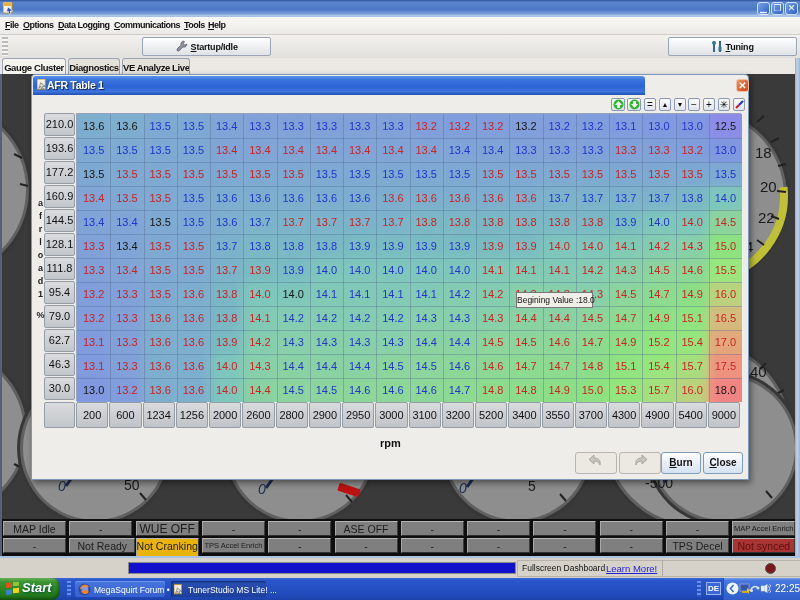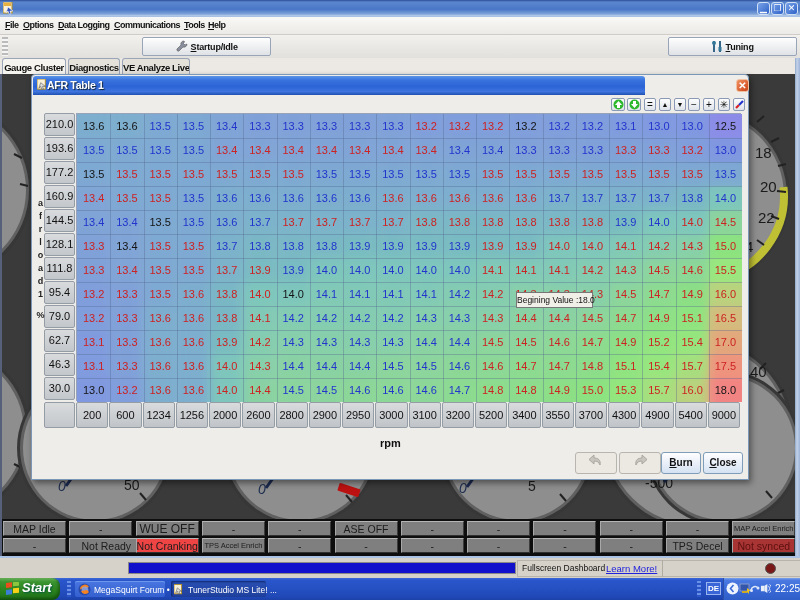--- a/index.html
+++ b/index.html
@@ -187,22 +187,22 @@
     <div style="position:absolute;left:201.89999999999998px;top:521px;width:63px;height:15px;background:#7f7f7f;border-top:1px solid #b5b5b5;border-left:1px solid #a8a8a8;border-right:1px solid #3c3c3c;border-bottom:1px solid #303030;color:#1c1c1c;font-size:10.5px;text-align:center;line-height:14px;white-space:nowrap;overflow:hidden">-</div>
     <div style="position:absolute;left:268.2px;top:521px;width:63px;height:15px;background:#7f7f7f;border-top:1px solid #b5b5b5;border-left:1px solid #a8a8a8;border-right:1px solid #3c3c3c;border-bottom:1px solid #303030;color:#1c1c1c;font-size:10.5px;text-align:center;line-height:14px;white-space:nowrap;overflow:hidden">-</div>
     <div style="position:absolute;left:334.5px;top:521px;width:63px;height:15px;background:#7f7f7f;border-top:1px solid #b5b5b5;border-left:1px solid #a8a8a8;border-right:1px solid #3c3c3c;border-bottom:1px solid #303030;color:#1c1c1c;font-size:10.5px;text-align:center;line-height:14px;white-space:nowrap;overflow:hidden">ASE OFF</div>
     <div style="position:absolute;left:400.79999999999995px;top:521px;width:63px;height:15px;background:#7f7f7f;border-top:1px solid #b5b5b5;border-left:1px solid #a8a8a8;border-right:1px solid #3c3c3c;border-bottom:1px solid #303030;color:#1c1c1c;font-size:10.5px;text-align:center;line-height:14px;white-space:nowrap;overflow:hidden">-</div>
     <div style="position:absolute;left:467.09999999999997px;top:521px;width:63px;height:15px;background:#7f7f7f;border-top:1px solid #b5b5b5;border-left:1px solid #a8a8a8;border-right:1px solid #3c3c3c;border-bottom:1px solid #303030;color:#1c1c1c;font-size:10.5px;text-align:center;line-height:14px;white-space:nowrap;overflow:hidden">-</div>
     <div style="position:absolute;left:533.4px;top:521px;width:63px;height:15px;background:#7f7f7f;border-top:1px solid #b5b5b5;border-left:1px solid #a8a8a8;border-right:1px solid #3c3c3c;border-bottom:1px solid #303030;color:#1c1c1c;font-size:10.5px;text-align:center;line-height:14px;white-space:nowrap;overflow:hidden">-</div>
     <div style="position:absolute;left:599.6999999999999px;top:521px;width:63px;height:15px;background:#7f7f7f;border-top:1px solid #b5b5b5;border-left:1px solid #a8a8a8;border-right:1px solid #3c3c3c;border-bottom:1px solid #303030;color:#1c1c1c;font-size:10.5px;text-align:center;line-height:14px;white-space:nowrap;overflow:hidden">-</div>
     <div style="position:absolute;left:666.0px;top:521px;width:63px;height:15px;background:#7f7f7f;border-top:1px solid #b5b5b5;border-left:1px solid #a8a8a8;border-right:1px solid #3c3c3c;border-bottom:1px solid #303030;color:#1c1c1c;font-size:10.5px;text-align:center;line-height:14px;white-space:nowrap;overflow:hidden">-</div>
     <div style="position:absolute;left:732.3px;top:521px;width:63px;height:15px;background:#7f7f7f;border-top:1px solid #b5b5b5;border-left:1px solid #a8a8a8;border-right:1px solid #3c3c3c;border-bottom:1px solid #303030;color:#1c1c1c;font-size:7.5px;text-align:center;line-height:14px;white-space:nowrap;overflow:hidden">MAP Accel Enrich</div>
     <div style="position:absolute;left:3.0px;top:538px;width:63px;height:15px;background:#7f7f7f;border-top:1px solid #b5b5b5;border-left:1px solid #a8a8a8;border-right:1px solid #3c3c3c;border-bottom:1px solid #303030;color:#1c1c1c;font-size:10.5px;text-align:center;line-height:14px;white-space:nowrap;overflow:hidden">-</div>
-    <div style="position:absolute;left:69.3px;top:538px;width:74px;height:15px;background:#7f7f7f;border-top:1px solid #b5b5b5;border-left:1px solid #a8a8a8;border-right:1px solid #3c3c3c;border-bottom:1px solid #303030;color:#1c1c1c;font-size:10.5px;text-align:center;line-height:14px;white-space:nowrap;overflow:hidden">Not Ready</div>
-    <div style="position:absolute;left:135.6px;top:538px;width:63px;height:15px;background:#ef4444;border-top:1px solid #b5b5b5;border-left:1px solid #a8a8a8;border-right:1px solid #3c3c3c;border-bottom:1px solid #303030;color:#1c1c1c;font-size:10.5px;text-align:center;line-height:14px;white-space:nowrap;overflow:hidden">Not Cranking</div>
+    <div style="position:absolute;left:69.3px;top:538px;width:66px;height:15px;background:#7f7f7f;border-top:1px solid #b5b5b5;border-left:1px solid #a8a8a8;border-right:1px solid #3c3c3c;border-bottom:1px solid #303030;color:#1c1c1c;font-size:10.5px;text-align:center;line-height:14px;white-space:nowrap;overflow:hidden">Not Ready</div>
+    <div style="position:absolute;left:135.6px;top:538px;width:63px;height:25px;background:#eab308;border-top:1px solid #b5b5b5;border-left:1px solid #a8a8a8;border-right:1px solid #3c3c3c;border-bottom:1px solid #303030;color:#1c1c1c;font-size:10.5px;text-align:center;line-height:14px;white-space:nowrap;overflow:hidden">Not Cranking</div>
     <div style="position:absolute;left:201.89999999999998px;top:538px;width:63px;height:15px;background:#7f7f7f;border-top:1px solid #b5b5b5;border-left:1px solid #a8a8a8;border-right:1px solid #3c3c3c;border-bottom:1px solid #303030;color:#1c1c1c;font-size:7.5px;text-align:center;line-height:14px;white-space:nowrap;overflow:hidden">TPS Accel Enrich</div>
     <div style="position:absolute;left:268.2px;top:538px;width:63px;height:15px;background:#7f7f7f;border-top:1px solid #b5b5b5;border-left:1px solid #a8a8a8;border-right:1px solid #3c3c3c;border-bottom:1px solid #303030;color:#1c1c1c;font-size:10.5px;text-align:center;line-height:14px;white-space:nowrap;overflow:hidden">-</div>
     <div style="position:absolute;left:334.5px;top:538px;width:63px;height:15px;background:#7f7f7f;border-top:1px solid #b5b5b5;border-left:1px solid #a8a8a8;border-right:1px solid #3c3c3c;border-bottom:1px solid #303030;color:#1c1c1c;font-size:10.5px;text-align:center;line-height:14px;white-space:nowrap;overflow:hidden">-</div>
     <div style="position:absolute;left:400.79999999999995px;top:538px;width:63px;height:15px;background:#7f7f7f;border-top:1px solid #b5b5b5;border-left:1px solid #a8a8a8;border-right:1px solid #3c3c3c;border-bottom:1px solid #303030;color:#1c1c1c;font-size:10.5px;text-align:center;line-height:14px;white-space:nowrap;overflow:hidden">-</div>
     <div style="position:absolute;left:467.09999999999997px;top:538px;width:63px;height:15px;background:#7f7f7f;border-top:1px solid #b5b5b5;border-left:1px solid #a8a8a8;border-right:1px solid #3c3c3c;border-bottom:1px solid #303030;color:#1c1c1c;font-size:10.5px;text-align:center;line-height:14px;white-space:nowrap;overflow:hidden">-</div>
     <div style="position:absolute;left:533.4px;top:538px;width:63px;height:15px;background:#7f7f7f;border-top:1px solid #b5b5b5;border-left:1px solid #a8a8a8;border-right:1px solid #3c3c3c;border-bottom:1px solid #303030;color:#1c1c1c;font-size:10.5px;text-align:center;line-height:14px;white-space:nowrap;overflow:hidden">-</div>
     <div style="position:absolute;left:599.6999999999999px;top:538px;width:63px;height:15px;background:#7f7f7f;border-top:1px solid #b5b5b5;border-left:1px solid #a8a8a8;border-right:1px solid #3c3c3c;border-bottom:1px solid #303030;color:#1c1c1c;font-size:10.5px;text-align:center;line-height:14px;white-space:nowrap;overflow:hidden">-</div>
     <div style="position:absolute;left:666.0px;top:538px;width:63px;height:15px;background:#7f7f7f;border-top:1px solid #b5b5b5;border-left:1px solid #a8a8a8;border-right:1px solid #3c3c3c;border-bottom:1px solid #303030;color:#1c1c1c;font-size:10.5px;text-align:center;line-height:14px;white-space:nowrap;overflow:hidden">TPS Decel</div>
     <div style="position:absolute;left:732.3px;top:538px;width:63px;height:15px;background:#a83434;border-top:1px solid #b5b5b5;border-left:1px solid #a8a8a8;border-right:1px solid #3c3c3c;border-bottom:1px solid #303030;color:#5c0f0f;font-size:10.5px;text-align:center;line-height:14px;white-space:nowrap;overflow:hidden">Not synced</div>
 

